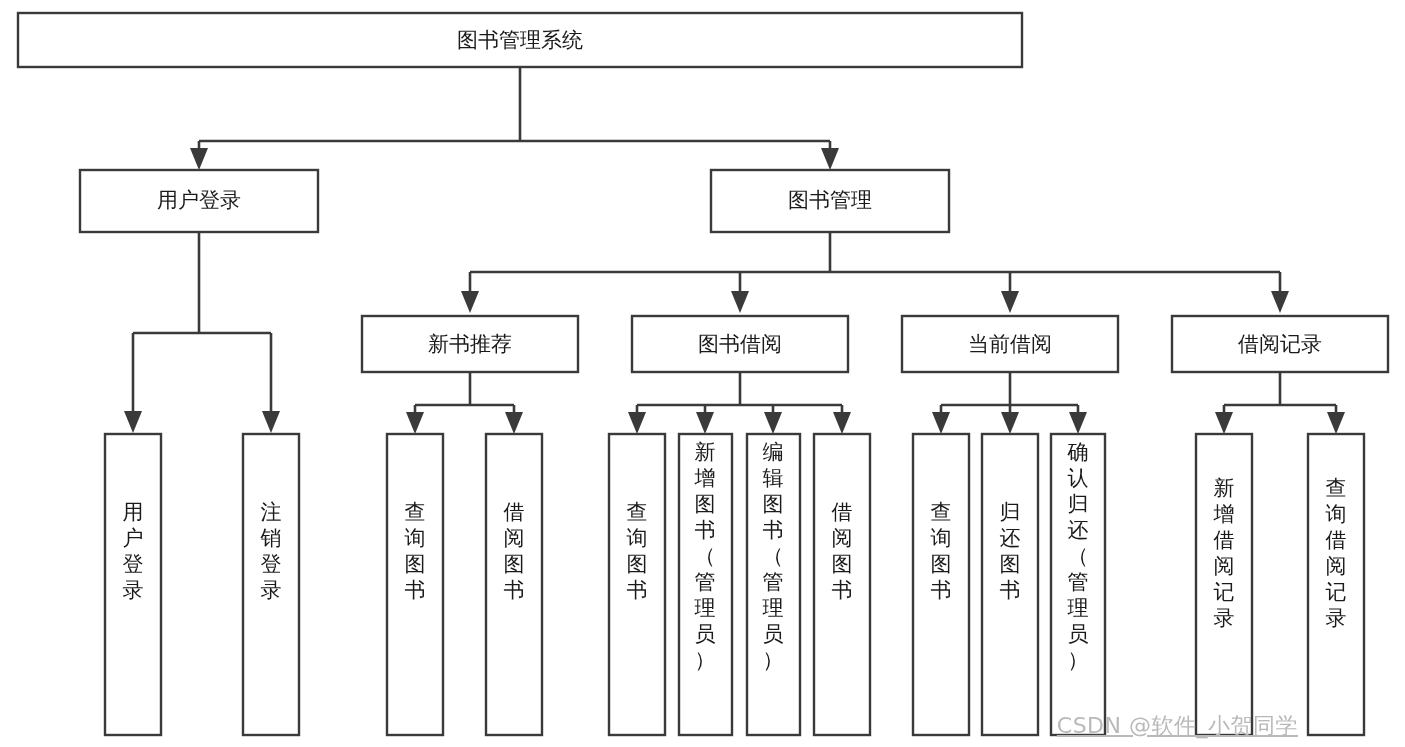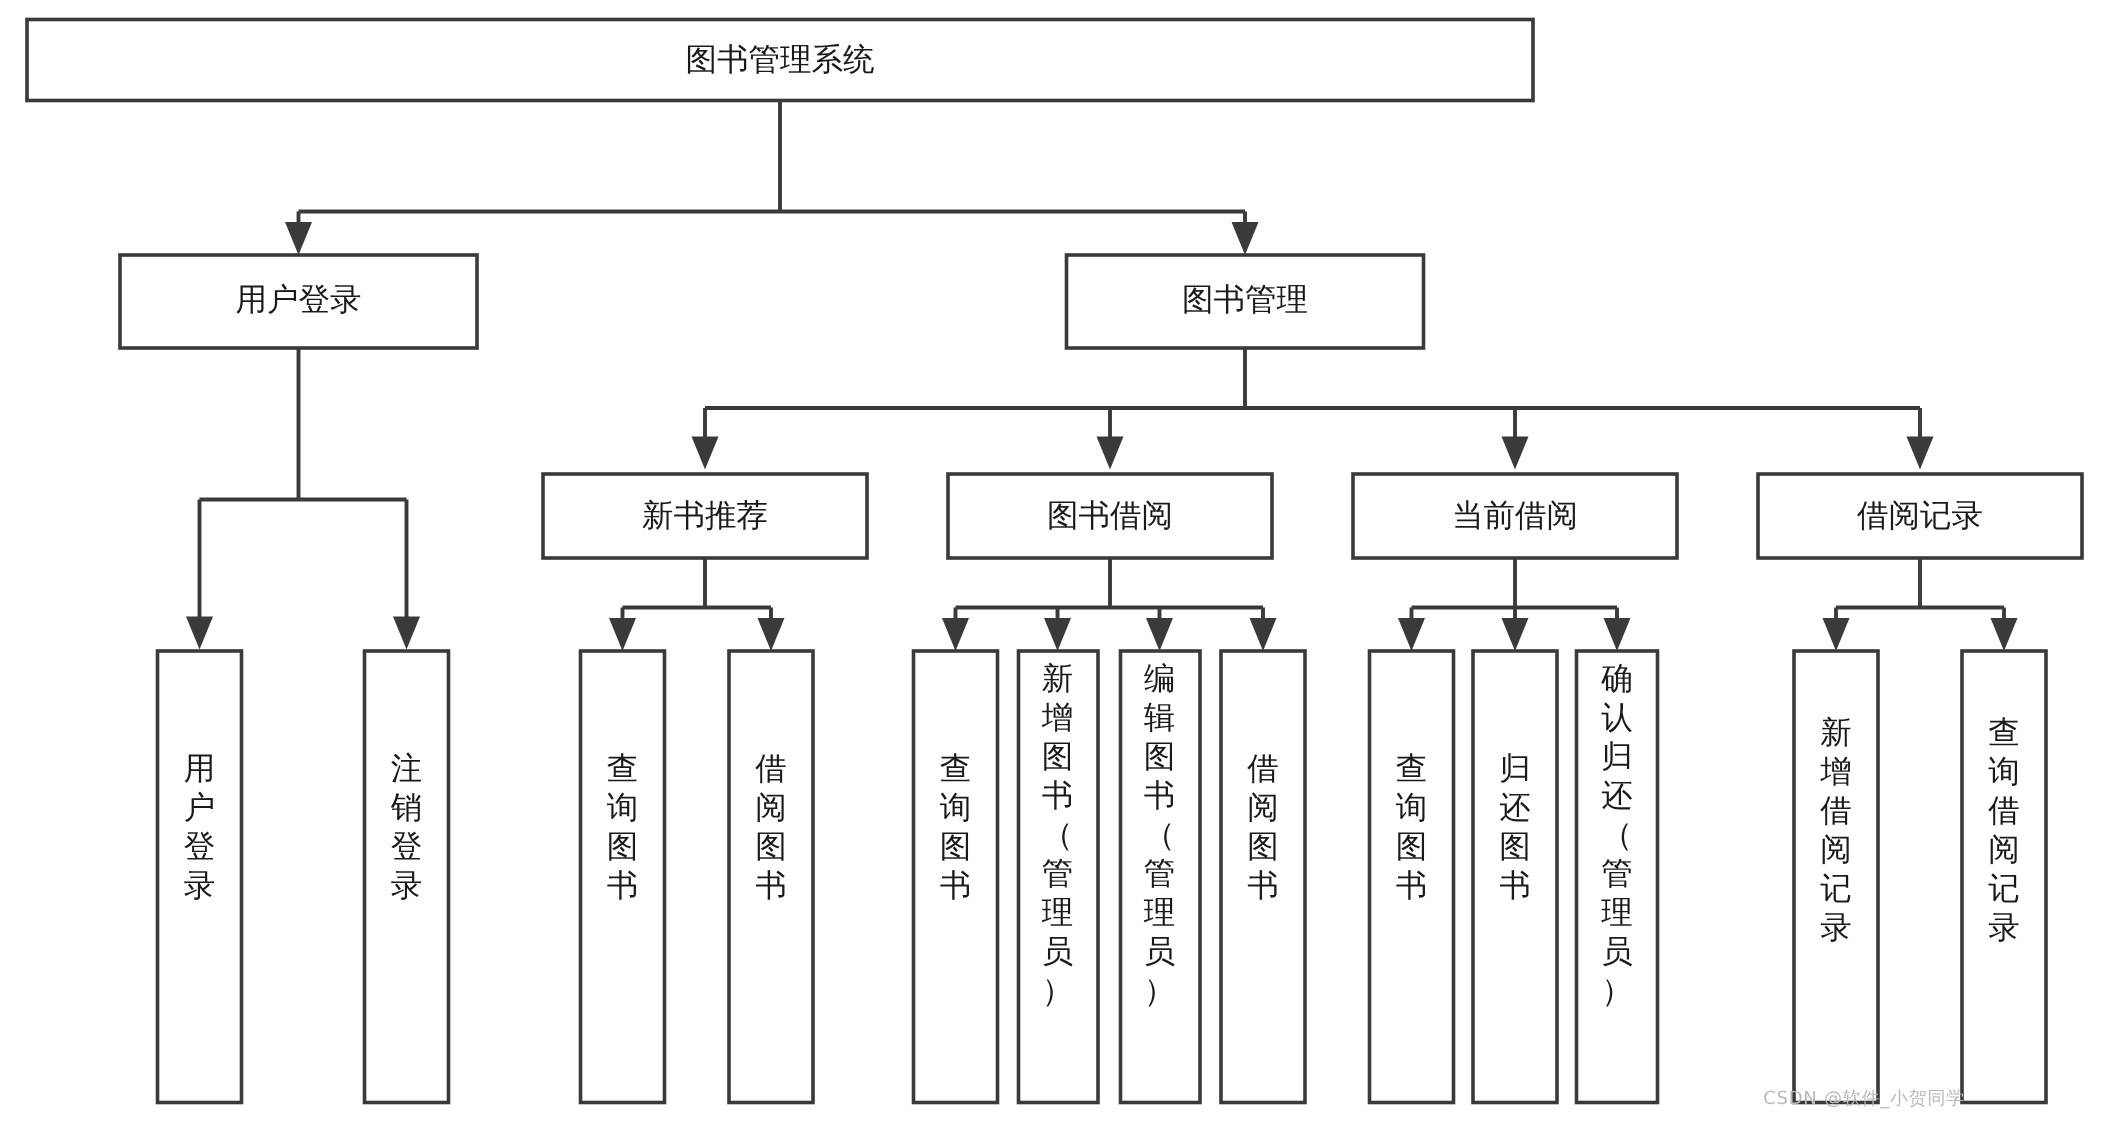--- a/index.html
+++ b/index.html
@@ -50,28 +50,29 @@
     dominant-baseline: middle;
   }
   .node-label-v {
     font-family: "DejaVu Sans", "Liberation Sans", sans-serif;
     font-size: 21px;
     fill: #1a1a1a;
     text-anchor: middle;
   }
   .watermark-text {
     position: absolute;
-    right: 8px;
+    right: 20px;
     bottom: 6px;
     font-family: "DejaVu Sans", "Liberation Sans", sans-serif;
-    font-size: 12px;
+    font-size: 22px;
     color: #b9b9b9;
     letter-spacing: 0.5px;
     white-space: nowrap;
     user-select: none;
+    text-decoration: underline;
   }
 </style>
 </head>
 <body>
 
 <div id="diagram-root">
 
   <svg id="chart-svg" viewBox="0 0 1405 747">
 
     <defs>

